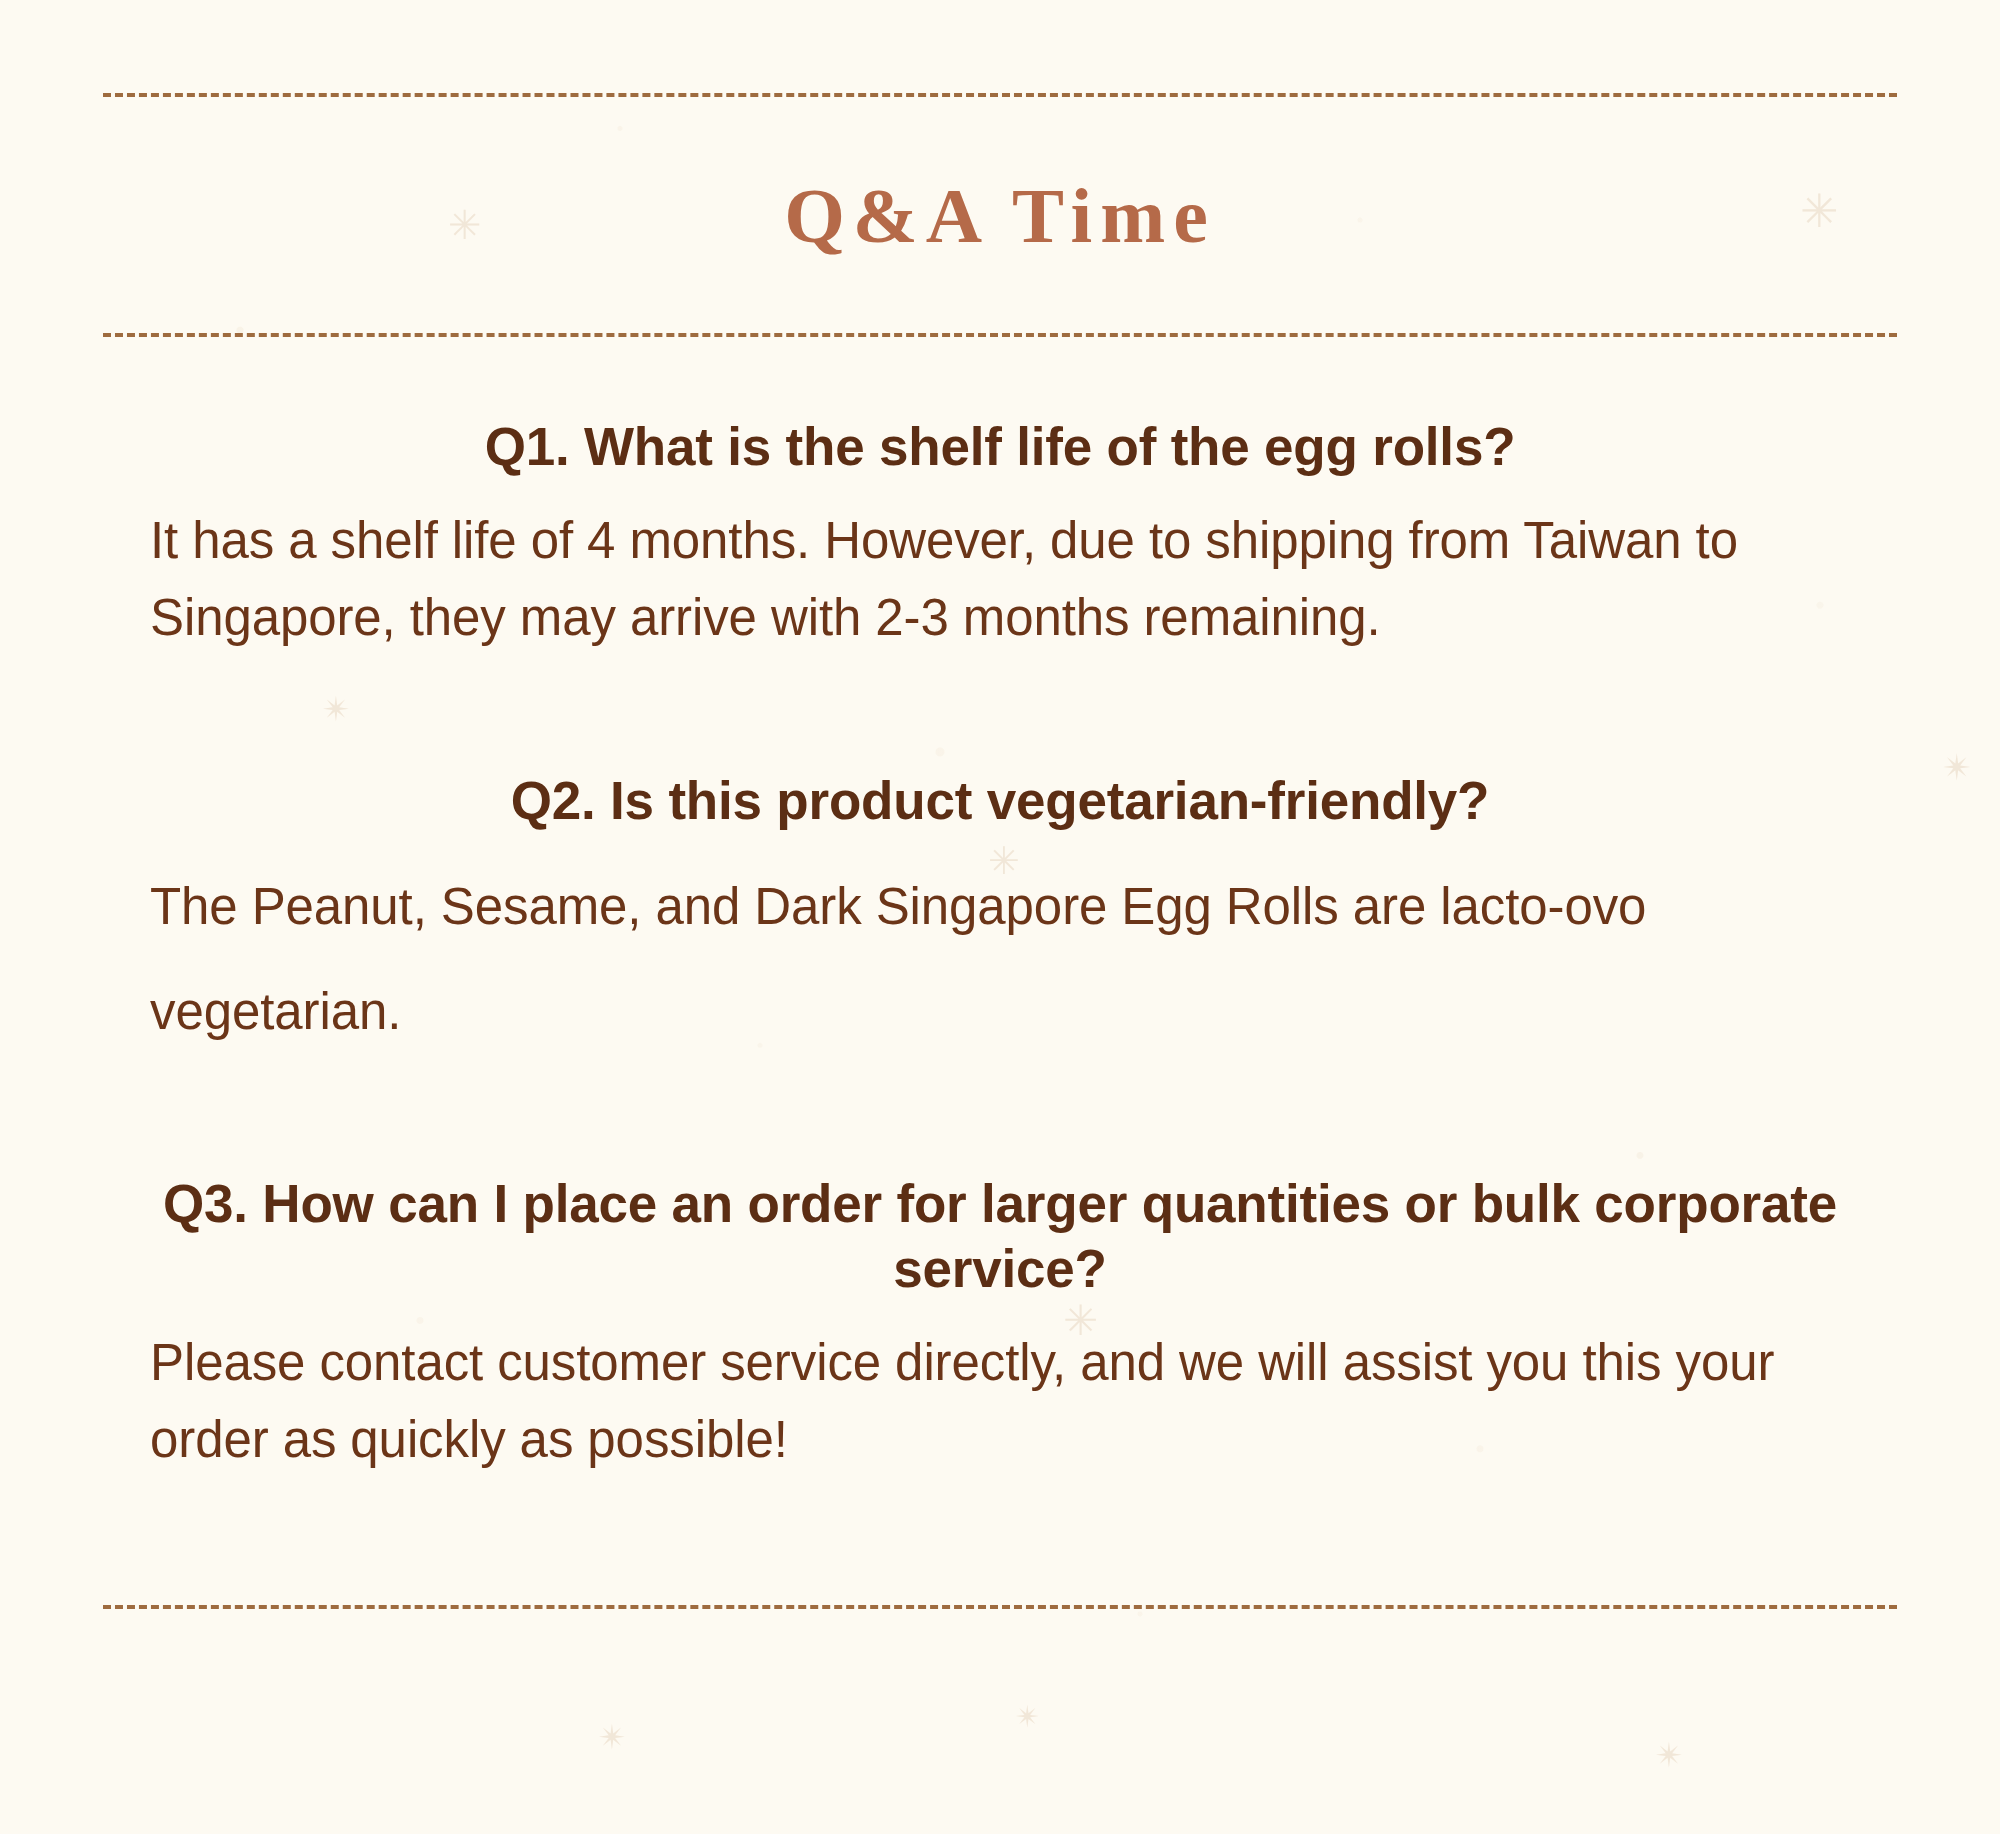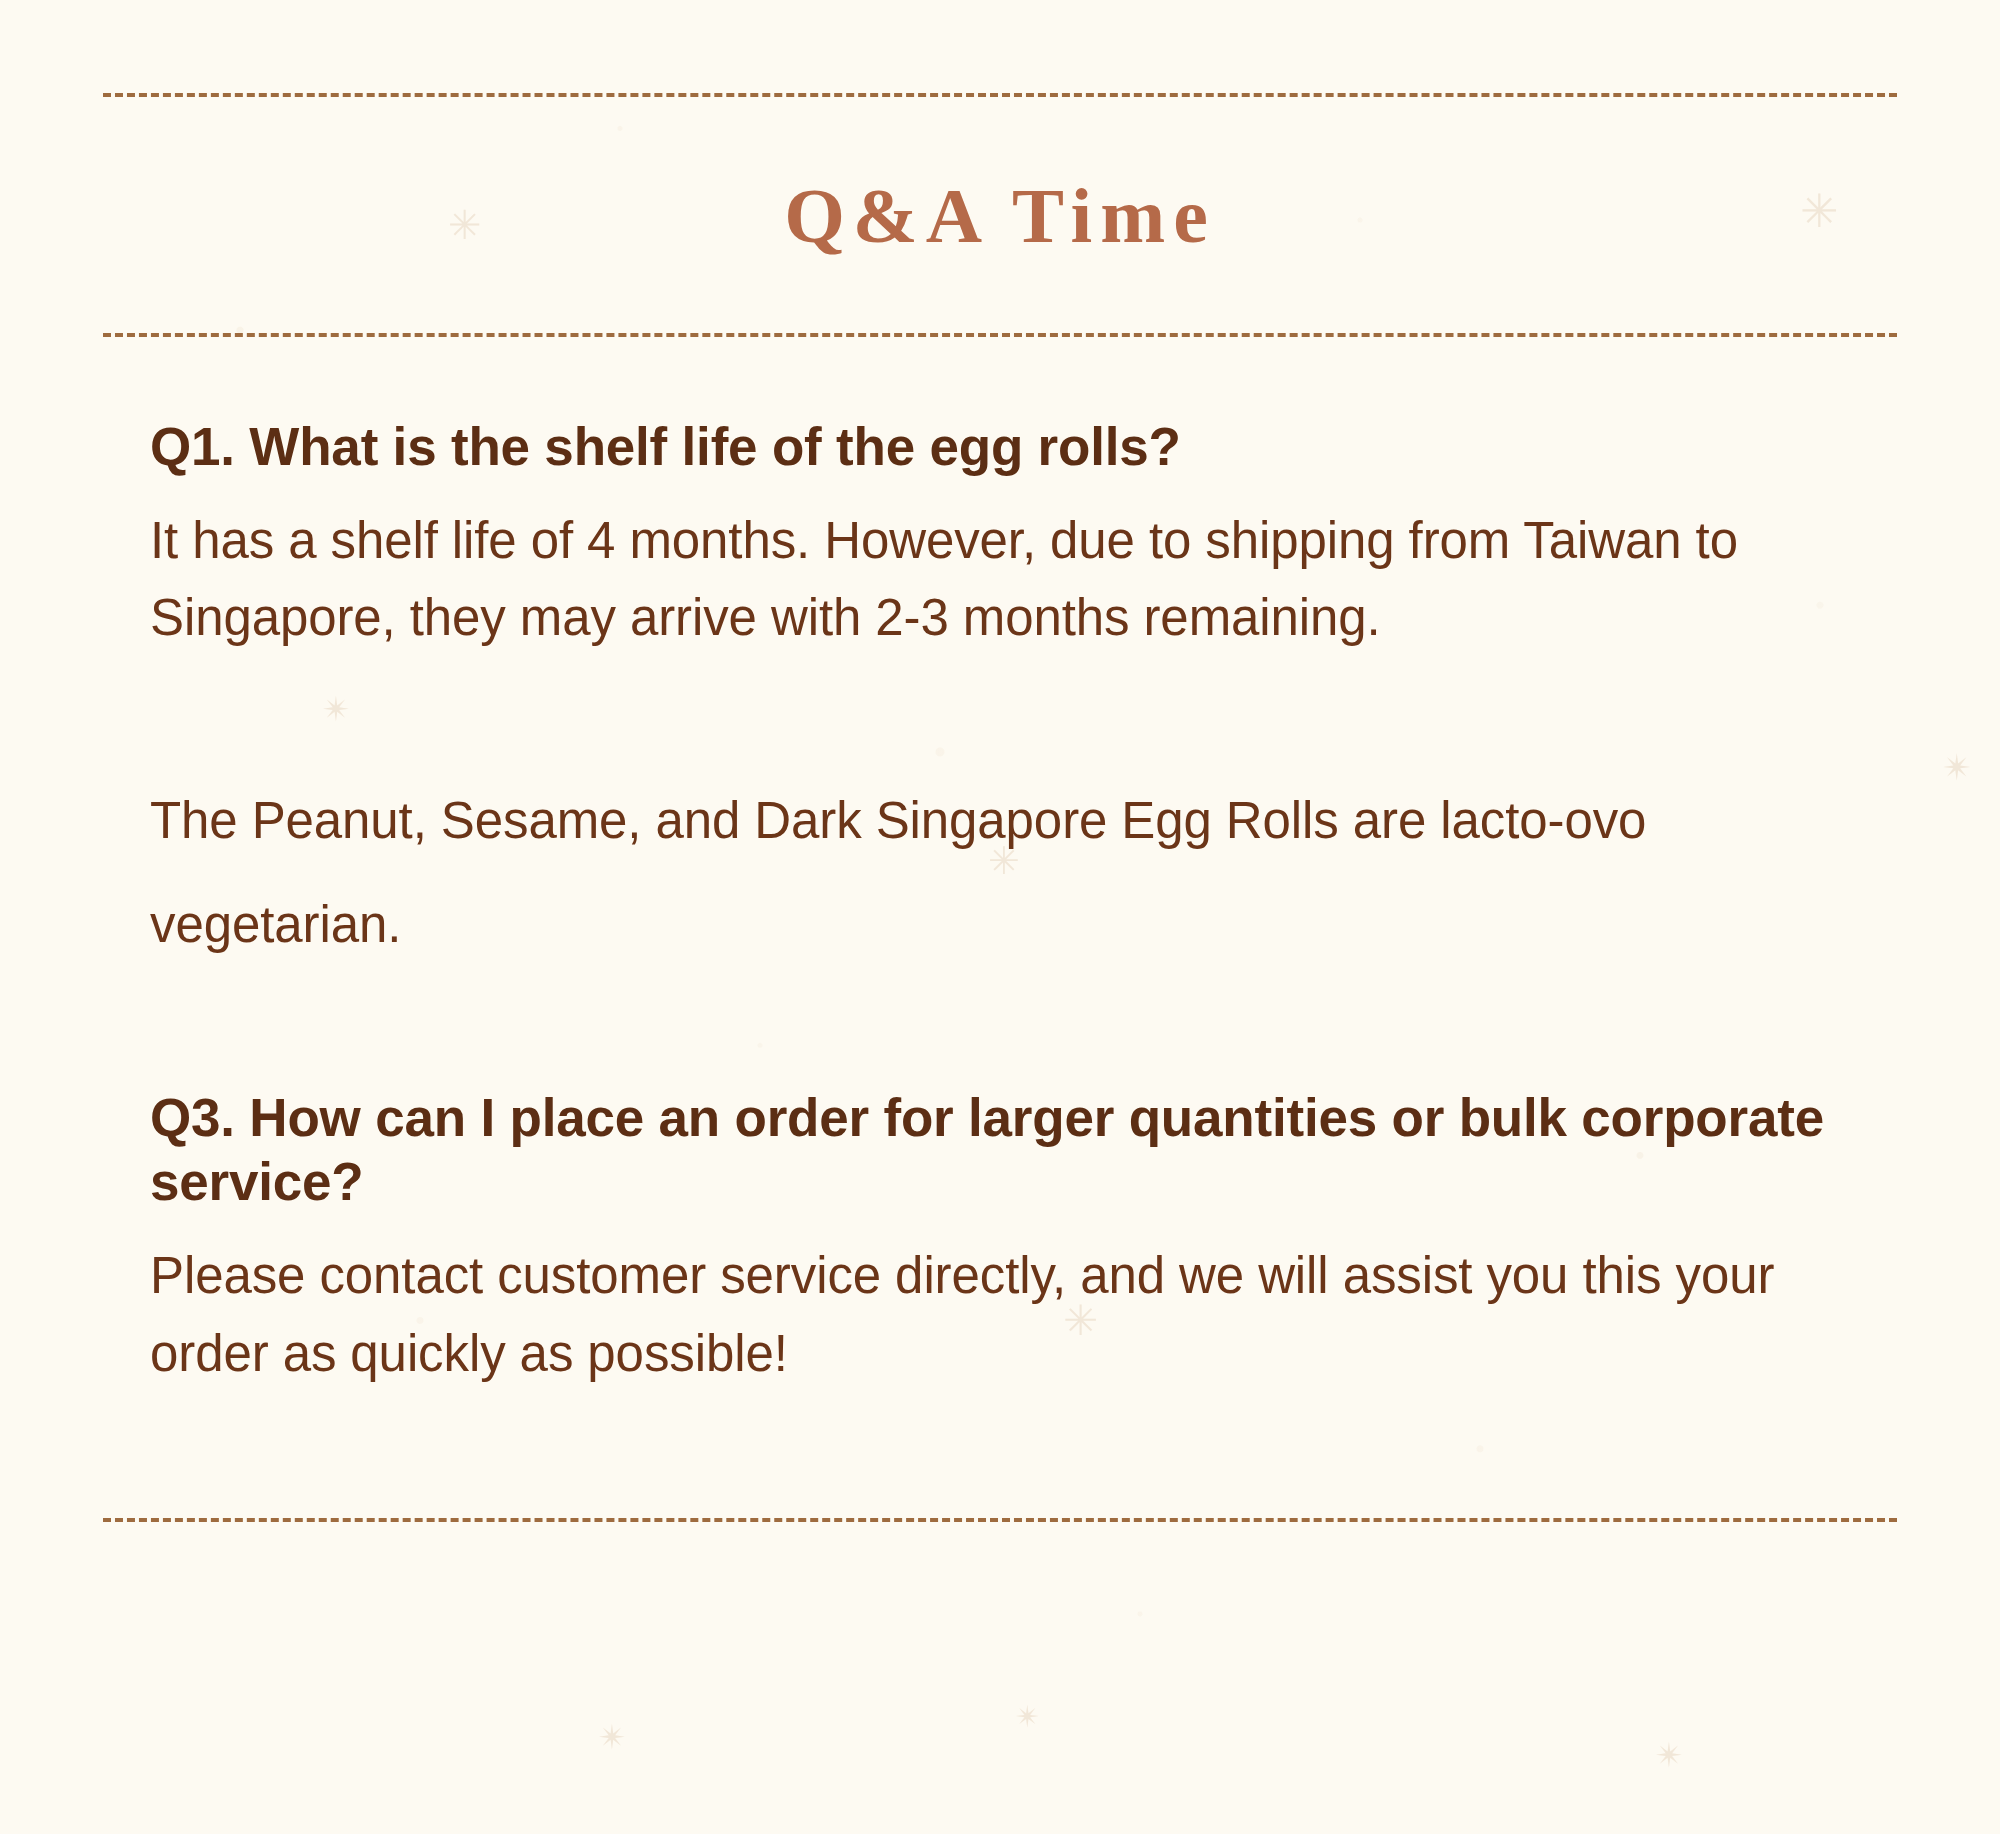--- a/index.html
+++ b/index.html
@@ -84,20 +84,21 @@
   .qa-block { margin: 0; }
 
   .qa-question {
     font-family: "Liberation Sans", sans-serif;
     font-weight: 700;
     font-size: 53px;
     line-height: 1.22;
     color: #5C2E14;
     margin: 0 0 22px 0;
     letter-spacing: -0.2px;
+    text-align: center;
   }
   .qa-answer {
     font-family: "Liberation Sans", sans-serif;
     font-weight: 400;
     font-size: 51px;
     color: #6B3518;
     margin: 0;
     letter-spacing: -0.1px;
   }
   .lh-normal { line-height: 1.52; }
@@ -139,20 +140,21 @@
   <div class="qa-content">
 
     <div class="qa-block">
       <h2 class="qa-question">Q1. What is the shelf life of the egg rolls?</h2>
       <p class="qa-answer lh-normal">It has a shelf life of 4 months. However, due to shipping from Taiwan to Singapore, they may arrive with 2-3 months remaining.</p>
     </div>
 
     <div class="gap-q1"></div>
 
     <div class="qa-block">
+      <h2 class="qa-question">Q2. Is this product vegetarian-friendly?</h2>
       <p class="qa-answer lh-loose">The Peanut, Sesame, and Dark Singapore Egg Rolls are lacto-ovo vegetarian.</p>
     </div>
 
     <div class="gap-q2"></div>
 
     <div class="qa-block">
       <h2 class="qa-question">Q3. How can I place an order for larger quantities or bulk corporate service?</h2>
       <p class="qa-answer lh-normal">Please contact customer service directly, and we will assist you this your order as quickly as possible!</p>
     </div>
 

